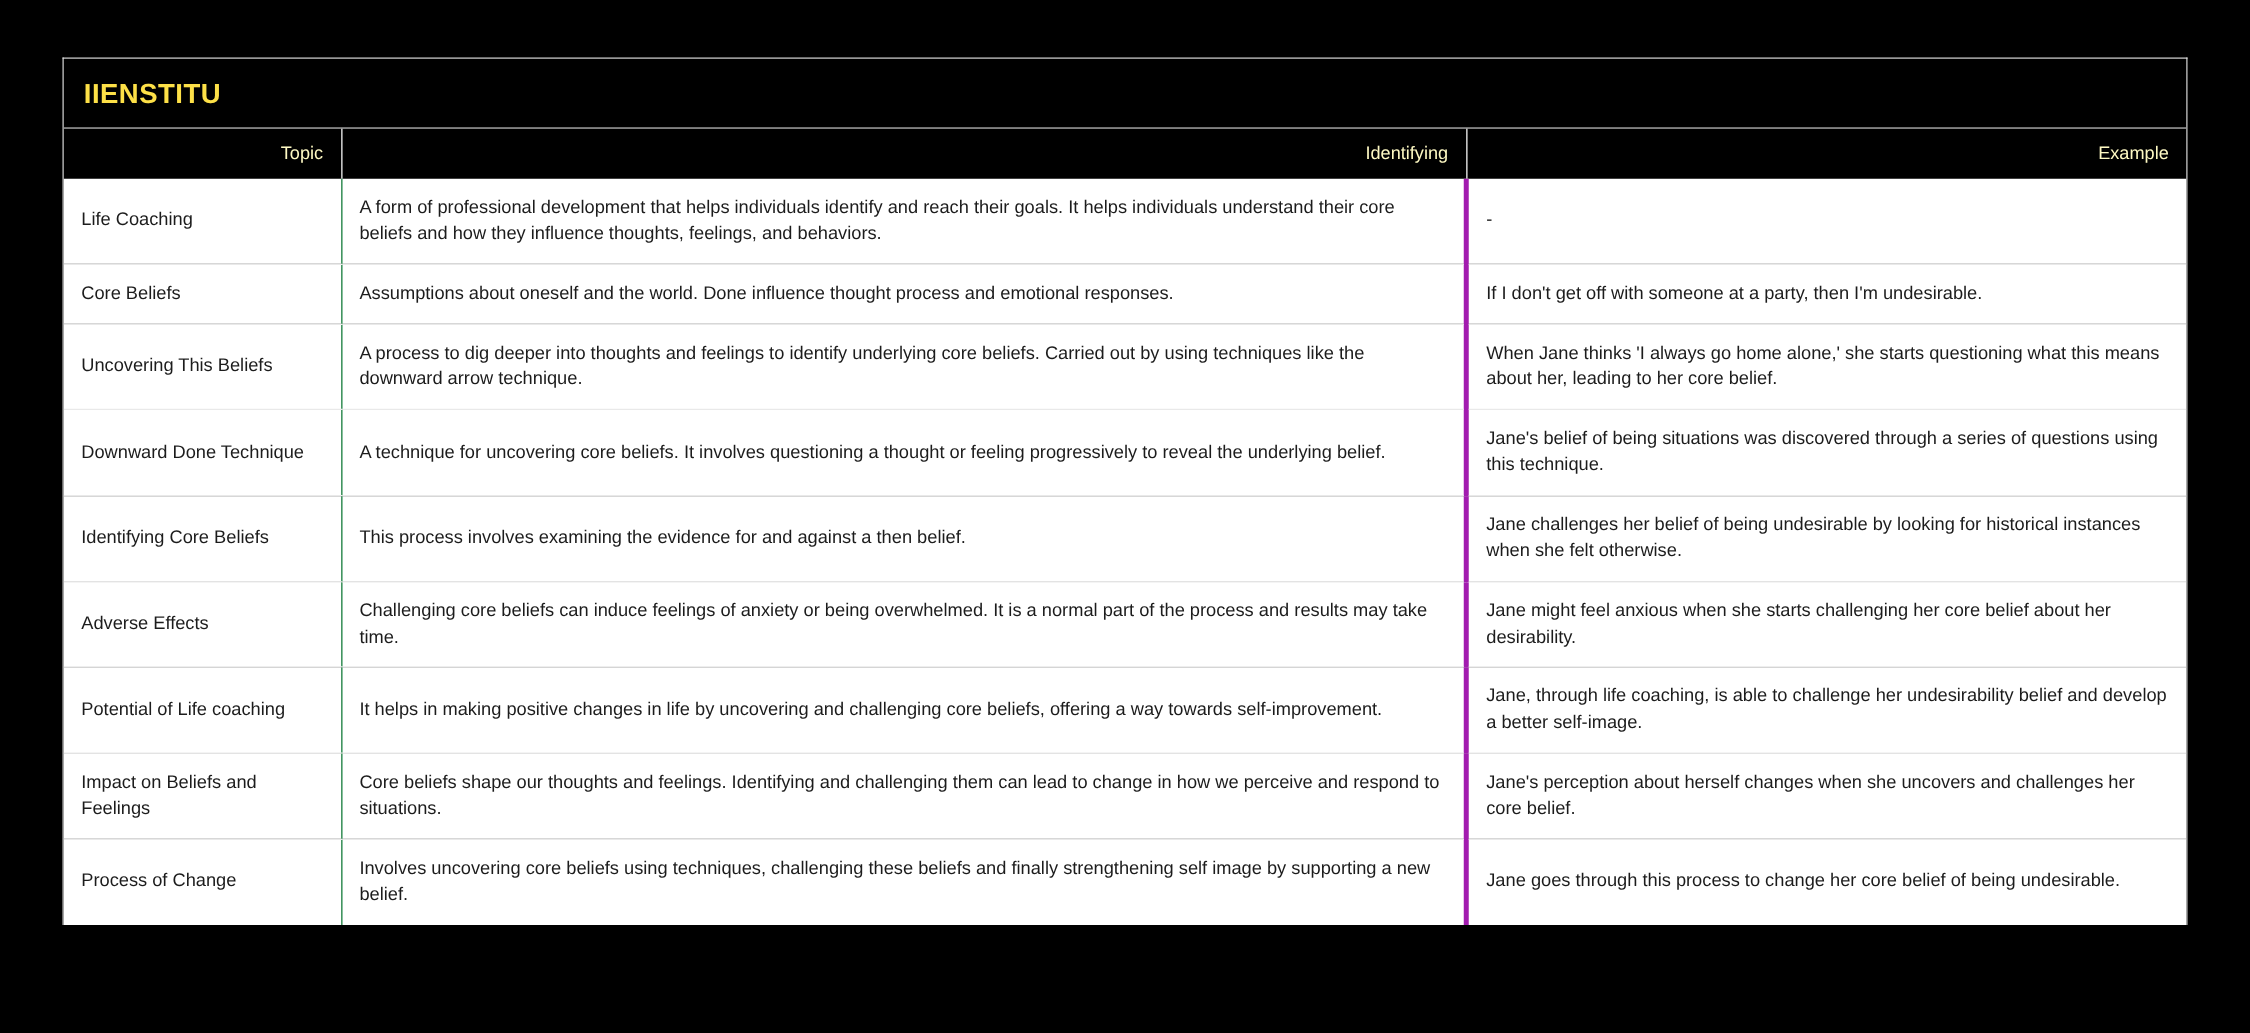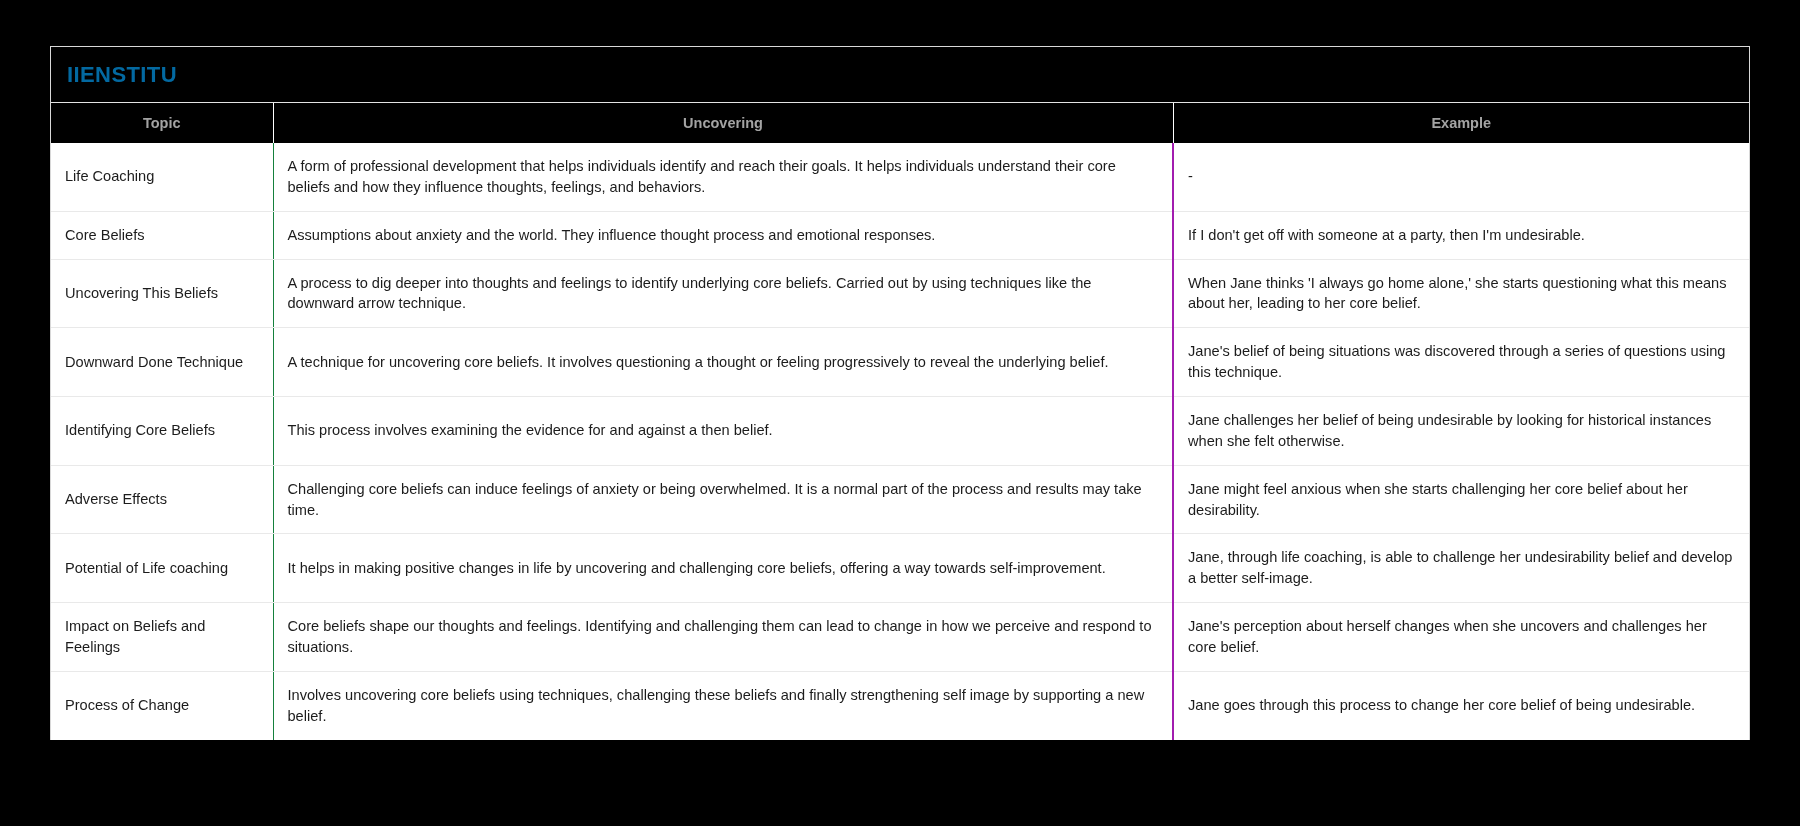--- a/index.html
+++ b/index.html
@@ -40,43 +40,43 @@
   .brand-bar {
     height: 56px;
     background: #000000;
     display: flex;
     align-items: center;
     padding: 0 16px;
     box-sizing: border-box;
     border-bottom: 1px solid #e4e4e4;
   }
   .brand-title {
-    color: #0369a1;
+    color: #fde047;
     font-size: 22px;
     font-weight: bold;
     letter-spacing: 0.4px;
   }
 
   
   table.data-table {
     width: 100%;
     border-collapse: collapse;
     table-layout: fixed;
   }
 
   table.data-table col.c-topic  { width: 222px; }
   table.data-table col.c-expl   { width: 900px; }
   table.data-table col.c-example{ width: 576px; }
 
   thead th {
     background: #000000;
-    color: #a3a3a3;
+    color: #fef9c3;
     font-size: 14.5px;
-    font-weight: bold;
-    text-align: center;
+    font-weight: normal;
+    text-align: right;
     padding: 12px 14px;
     height: 34px;
     box-sizing: border-box;
     border-right: 1px solid #ffffff;
     vertical-align: middle;
     white-space: nowrap;
   }
   thead th:last-child { border-right: none; }
 
   tbody td {
@@ -92,21 +92,21 @@
     box-sizing: border-box;
     word-wrap: break-word;
   }
   tbody td:last-child { border-right: none; }
   tbody tr:last-child td { border-bottom: none; }
 
   tbody td.topic-cell {
     border-right: 1px solid #15803d;
   }
   tbody td.expl-cell {
-    border-right: 2px solid #a21caf;
+    border-right: 4px solid #a21caf;
   }
 </style>
 </head>
 <body>
 
 <div class="page">
 
   <div class="table-card">
 
     <div class="brand-bar">
@@ -115,33 +115,33 @@
 
     <table class="data-table">
       <colgroup>
         <col class="c-topic">
         <col class="c-expl">
         <col class="c-example">
       </colgroup>
       <thead>
         <tr>
           <th>Topic</th>
-          <th>Uncovering</th>
+          <th>Identifying</th>
           <th>Example</th>
         </tr>
       </thead>
       <tbody>
         <tr>
           <td class="topic-cell">Life Coaching</td>
           <td class="expl-cell">A form of professional development that helps individuals identify and reach their goals. It helps individuals understand their core beliefs and how they influence thoughts, feelings, and behaviors.</td>
           <td>-</td>
         </tr>
         <tr>
           <td class="topic-cell">Core Beliefs</td>
-          <td class="expl-cell">Assumptions about anxiety and the world. They influence thought process and emotional responses.</td>
+          <td class="expl-cell">Assumptions about oneself and the world. Done influence thought process and emotional responses.</td>
           <td>If I don't get off with someone at a party, then I'm undesirable.</td>
         </tr>
         <tr>
           <td class="topic-cell">Uncovering This Beliefs</td>
           <td class="expl-cell">A process to dig deeper into thoughts and feelings to identify underlying core beliefs. Carried out by using techniques like the downward arrow technique.</td>
           <td>When Jane thinks 'I always go home alone,' she starts questioning what this means about her, leading to her core belief.</td>
         </tr>
         <tr>
           <td class="topic-cell">Downward Done Technique</td>
           <td class="expl-cell">A technique for uncovering core beliefs. It involves questioning a thought or feeling progressively to reveal the underlying belief.</td>

